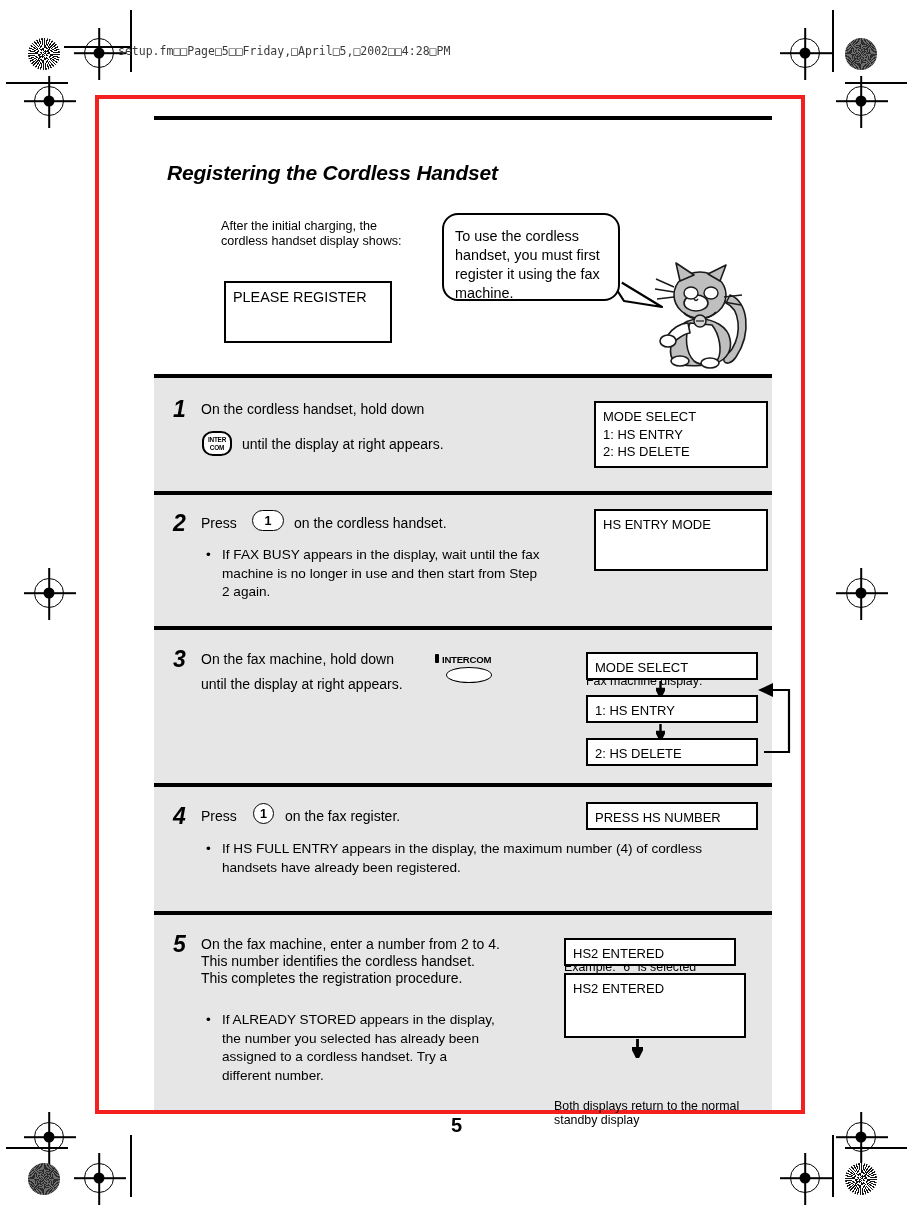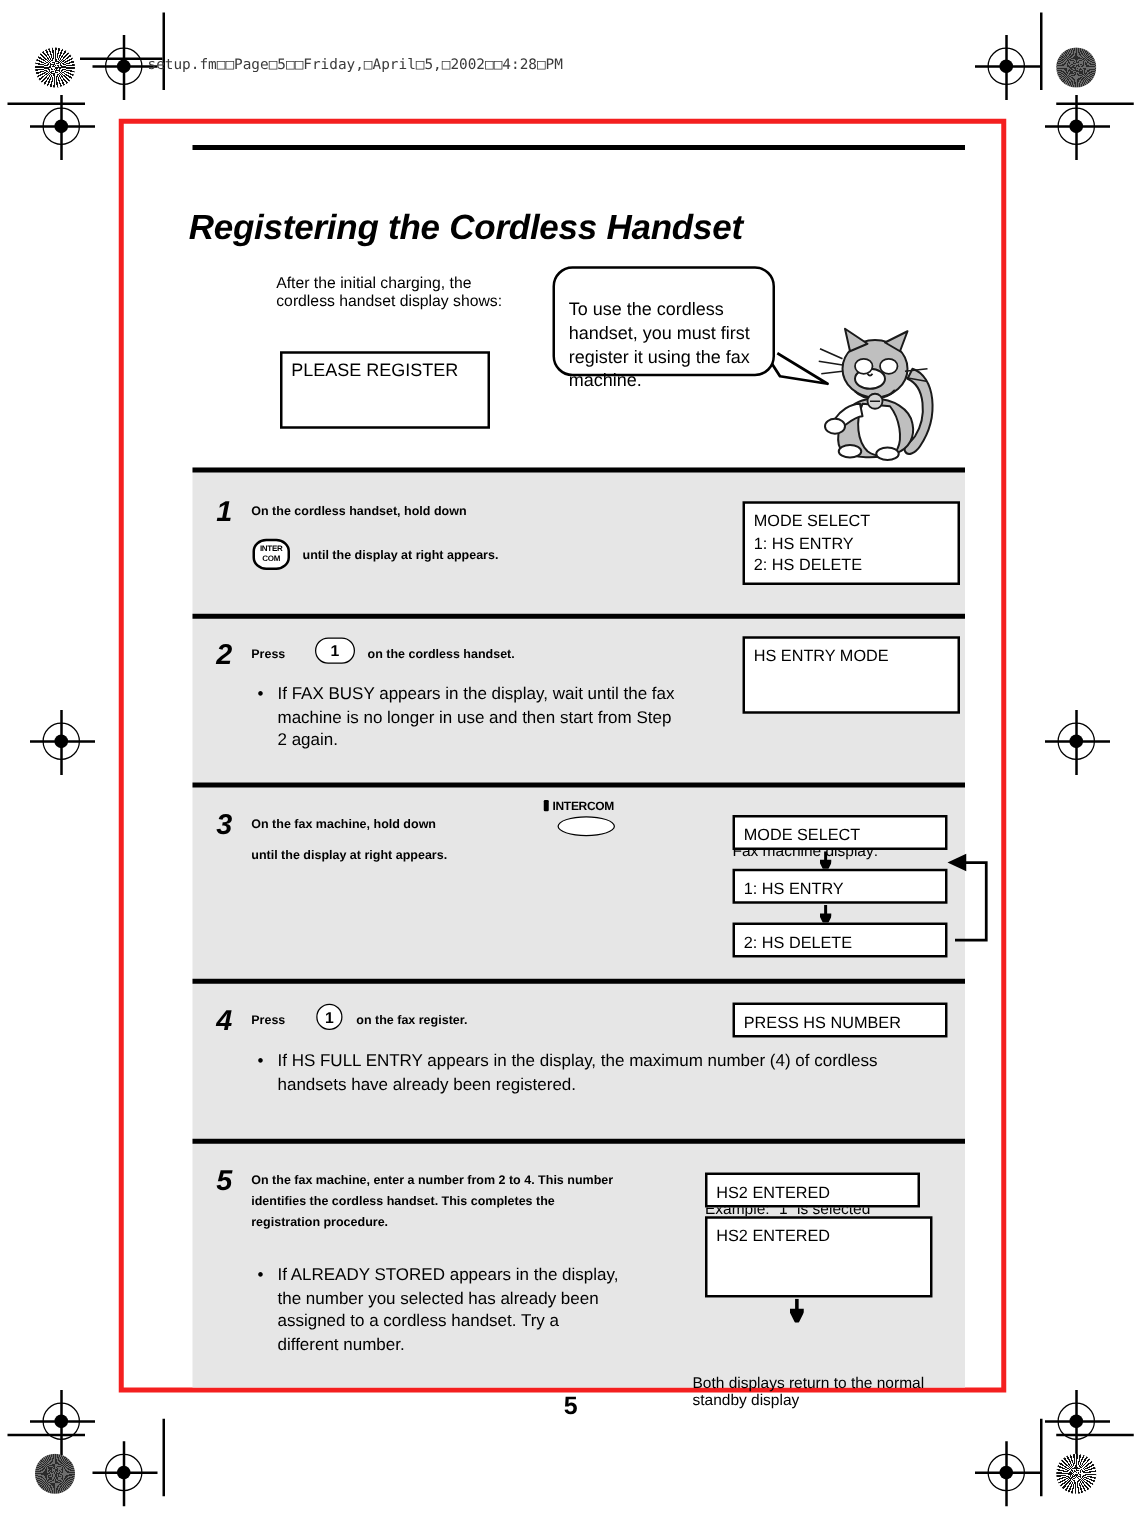--- a/index.html
+++ b/index.html
@@ -80,22 +80,22 @@
   .content { position: absolute; left: 0; top: 0; width: 710px; }
 
   .title-rule {
     position: absolute;
     left: 55px; top: 17px;
     width: 618px; height: 4px;
     background: #000;
   }
   .doc-title {
     position: absolute;
-    left: 52px; top: 48px;
-    font-size: 28px;
+    left: 68px; top: 48px;
+    font-size: 21px;
     font-weight: bold;
     font-style: italic;
     letter-spacing: -0.2px;
   }
 
   
   .intro-note {
     position: absolute;
     left: 122px; top: 120px;
     width: 190px;
@@ -117,21 +117,21 @@
   }
 
   .bubble {
     position: absolute;
     left: 343px; top: 114px;
     width: 178px; height: 88px;
     border: 2px solid #000;
     border-radius: 16px;
     background: #fff;
     box-sizing: border-box;
-    padding: 24px 11px;
+    padding: 12px 11px;
     font-size: 14.4px;
     line-height: 19px;
     z-index: 3;
   }
   .bubble-tail {
     position: absolute;
     left: 505px; top: 172px;
     width: 60px; height: 40px;
     z-index: 2;
   }
@@ -159,22 +159,22 @@
 
   .step-num {
     position: absolute;
     font-size: 23px;
     font-weight: bold;
     font-style: italic;
     line-height: 1;
   }
   .step-body {
     position: absolute;
-    font-size: 10px;
-    font-weight: bold;
+    font-size: 14px;
+    font-weight: normal;
     line-height: 17px;
   }
   .bullet {
     position: absolute;
     font-size: 13.6px;
     line-height: 18.5px;
     font-weight: normal;
   }
   .bullet .dot {
     position: absolute;
@@ -409,21 +409,21 @@
           <div>HS ENTRY MODE</div>
         </div>
       </div>
     </div>
 
     <div class="band" style="top:527px; height:157px;">
       <div class="band-rule"></div>
       <div class="inner">
         <div class="step-num" style="left:19px; top:22px;">3</div>
         <div class="step-body" style="left:47px; top:25px;">On the fax machine, hold down</div>
-        <div class="fax-intercom" style="left:281px; top:14px;">
+        <div class="fax-intercom" style="left:281px; top:28px;">
           <span class="led"></span>
           <span class="lbl">INTERCOM</span>
           <span class="oval"></span>
         </div>
         <div class="step-body" style="left:47px; top:50px;">until the display at right appears.</div>
 
         <div class="side-label" style="left:432px; top:8px;">Fax machine display:</div>
 
         <div class="lcd-box" style="left:432px; top:26px; width:172px; height:28px;">MODE SELECT</div>
         <svg class="arrow-down" viewBox="0 0 9 16" style="left:502px; top:55px;">
@@ -462,21 +462,21 @@
     <div class="band" style="top:812px; height:199px;">
       <div class="band-rule"></div>
       <div class="inner">
         <div class="step-num" style="left:19px; top:22px;">5</div>
         <div class="step-body" style="left:47px; top:25px; width:300px;">On the fax machine, enter a number from 2 to 4. This number identifies the cordless handset. This completes the registration procedure.</div>
         <div class="bullet" style="left:68px; top:100px; width:275px;">
           <span class="dot">•</span>
           <span class="txt">If ALREADY STORED appears in the display, the number you selected has already been assigned to a cordless handset. Try a different number.</span>
         </div>
 
-        <div class="side-label" style="left:410px; top:9px;">Example: “1” is selected</div>
+        <div class="side-label" style="left:410px; top:9px;">Example: “6” is selected</div>
         <div class="lcd-box" style="left:410px; top:27px; width:172px; height:28px;">HS2 ENTERED</div>
         <div class="lcd-box" style="left:410px; top:62px; width:182px; height:65px;">HS2 ENTERED</div>
         <svg class="arrow-down" viewBox="0 0 9 16" style="left:478px; top:128px; width:11px; height:19px;">
           <path d="M4.5 0 L4.5 9 M4.5 16 L0.5 8 L8.5 8 Z" stroke="#000" stroke-width="2.4" fill="#000"></path>
         </svg>
         <div class="side-label" style="left:400px; top:148px; width:190px;">Both displays return to the normal standby display</div>
       </div>
     </div>
 
   </div>

